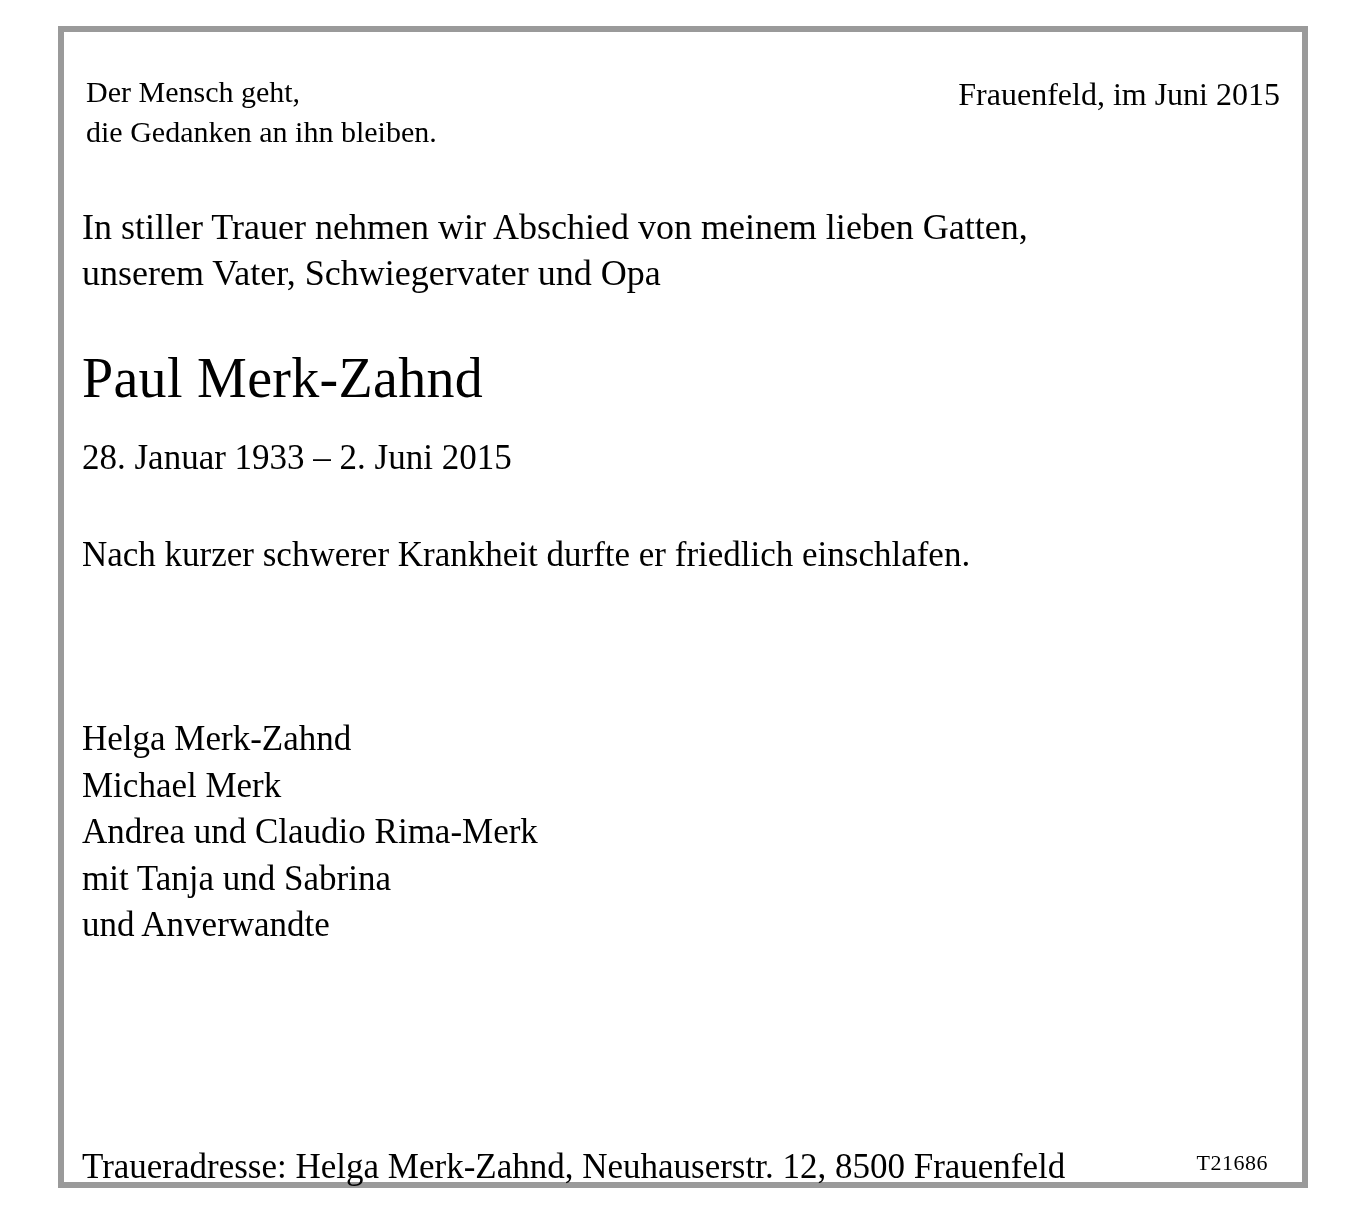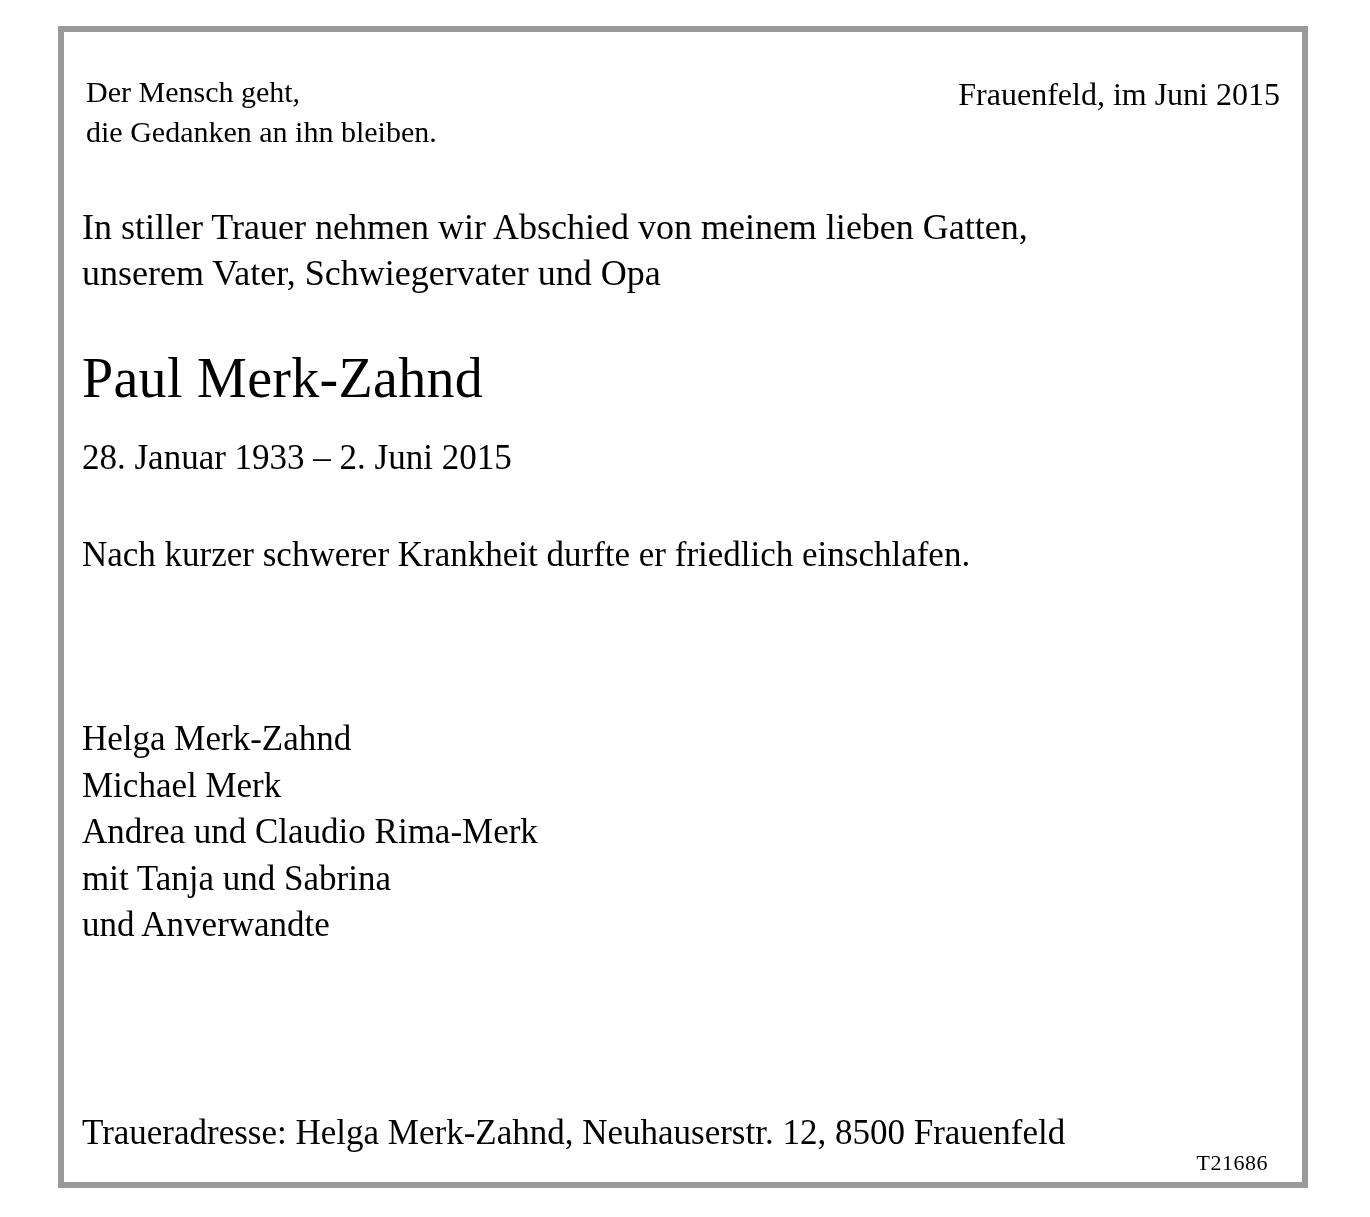--- a/index.html
+++ b/index.html
@@ -100,21 +100,21 @@
     left: 18px;
     top: 956px;
     width: 1190px;
     font-size: 35px;
     line-height: 1.3;
     white-space: pre-line;
   }
   .condolence-address {
     position: absolute;
     left: 18px;
-    top: 1078px;
+    top: 1112px;
     width: 1200px;
     font-size: 35px;
     line-height: 1.3;
   }
   .reference-code {
     position: absolute;
     right: 34px;
     bottom: 6px;
     font-size: 22px;
     letter-spacing: 0.5px;

